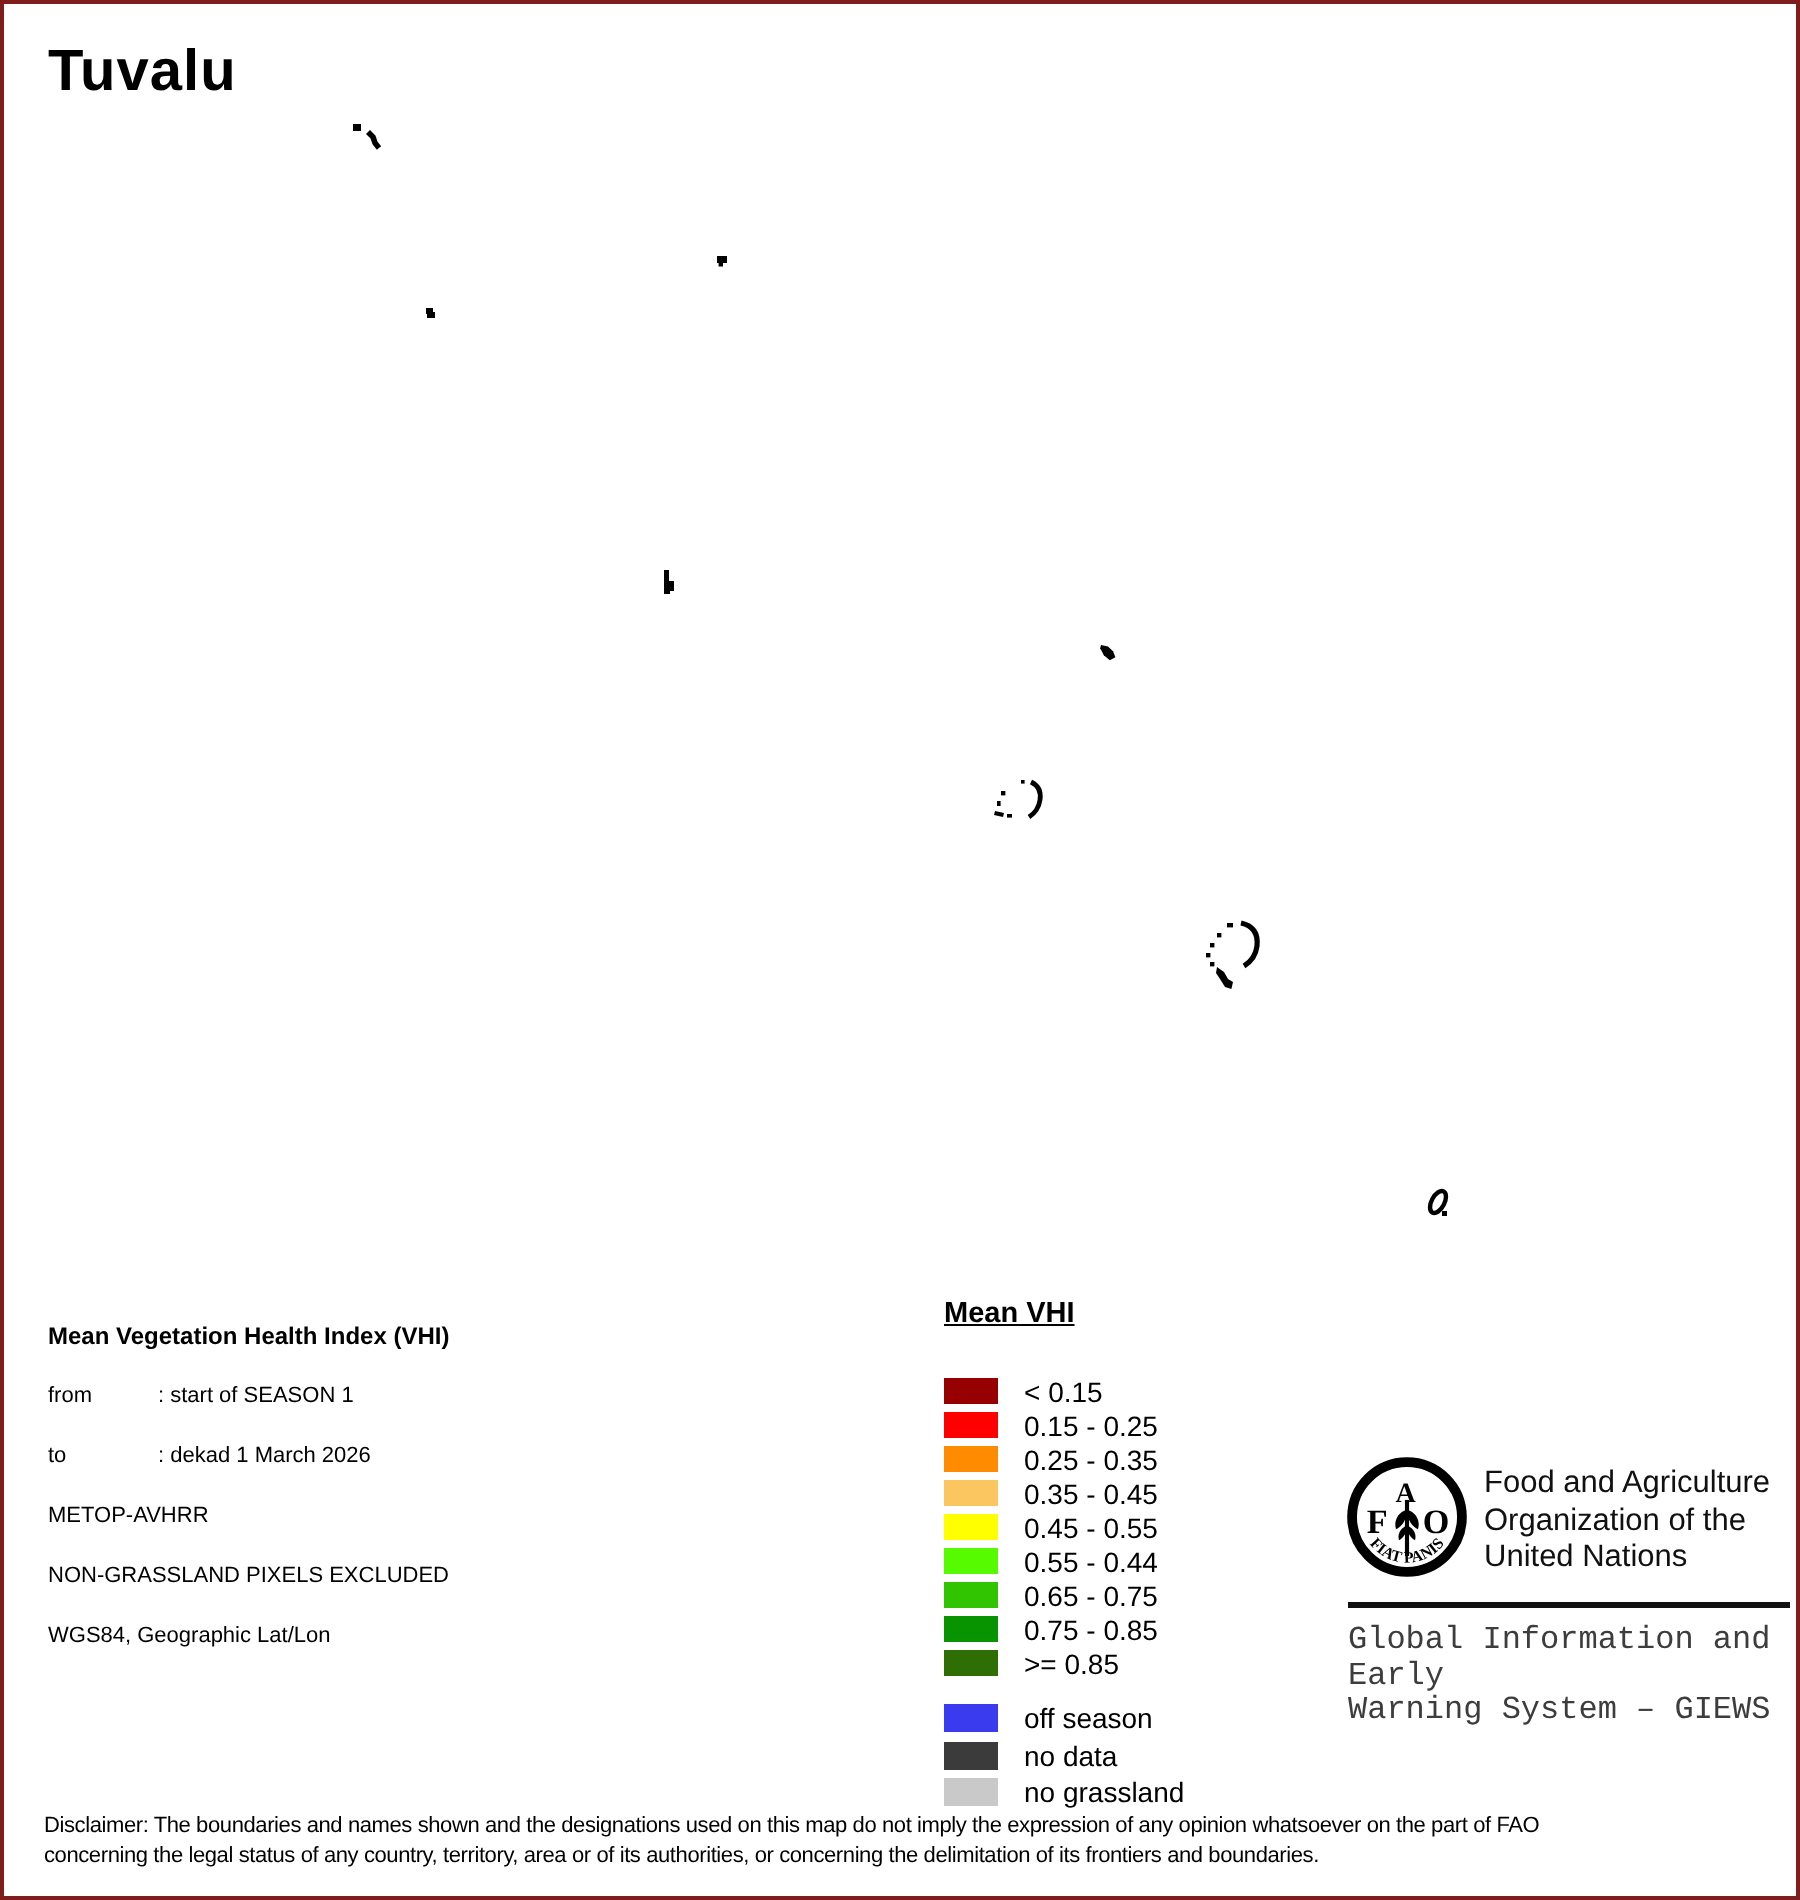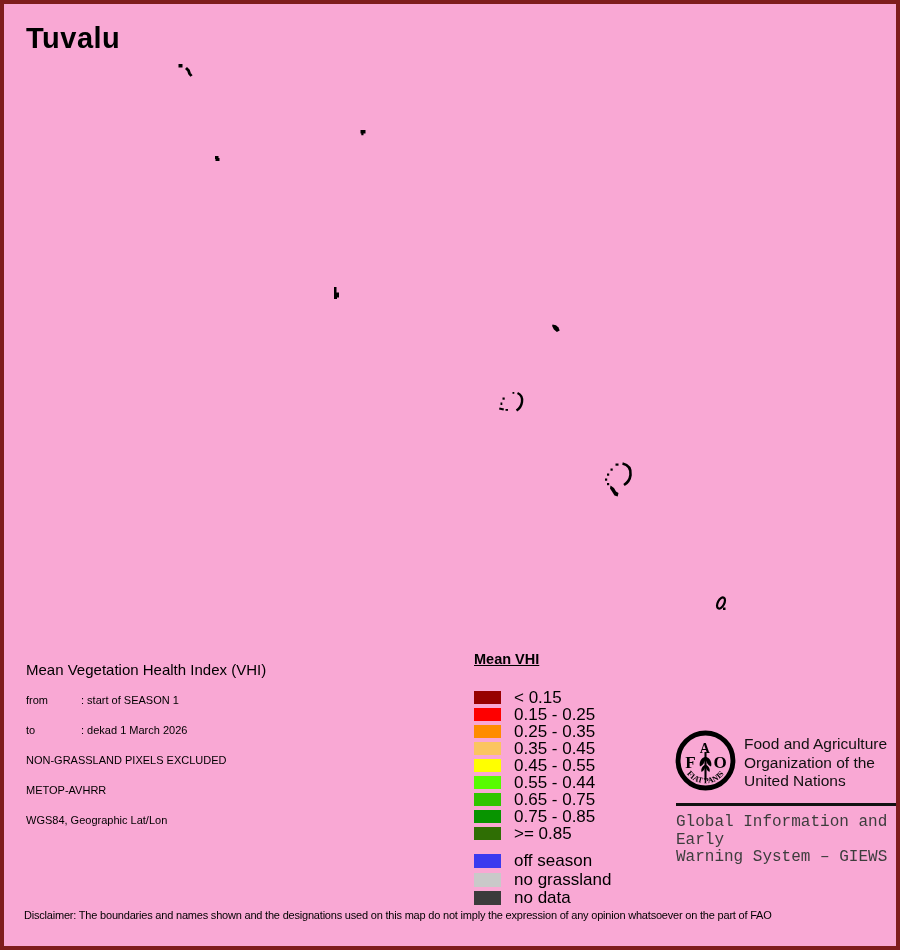--- a/index.html
+++ b/index.html
@@ -1,50 +1,50 @@
 <!DOCTYPE html>
 <html><head>
 <meta charset="utf-8">
 <style>
   html,body { margin:0; padding:0; background:#888; }
   .page {
     position:relative;
     width:900px; height:950px;
-    background:#f9a8d4;
-    border:4px solid #7f1d1d;
+    background:#ffffff;
+    border:2px solid #7f1d1d;
     box-sizing:border-box;
     font-family:"Liberation Sans", sans-serif;
     color:#000;
     overflow:hidden;
     margin:0 auto;
   }
   .map-title {
     position:absolute; left:22px; top:18px;
     font-size:29px; font-weight:bold; letter-spacing:0.5px;
   }
   .islands-svg { position:absolute; left:0; top:0; width:896px; height:946px; }
 
   
   .info-block { position:absolute; left:22px; top:651px; width:430px; }
   .info-line { height:30px; line-height:30px; font-size:11px; white-space:pre; }
-  .info-heading { font-weight:normal; font-size:15px; }
+  .info-heading { font-weight:bold; font-size:12px; }
   .info-key { display:inline-block; width:55px; }
 
   
   .legend { position:absolute; left:470px; top:645px; width:200px; }
   .legend-title {
     display:inline-block; font-size:14.5px; font-weight:bold;
     text-decoration:underline; line-height:20px; margin-bottom:20px;
   }
   .legend-items { }
   .legend-row { display:flex; align-items:center; height:17px; }
   .legend-row .swatch {
     width:27px; height:13px; flex:0 0 27px; margin-right:13px;
   }
-  .legend-row .legend-label { font-size:17px; white-space:nowrap; }
+  .legend-row .legend-label { font-size:14px; white-space:nowrap; }
   .legend-extra { margin-top:10px;text-align:right; }
   .legend-extra .legend-row { height:18.5px; }
   .legend-extra .swatch { height:14px; }
 
   
   .fao-logo { position:absolute; left:671px; top:726px; width:61px; height:61px; }
   .fao-name {
     position:absolute; left:740px; top:731px;
     font-size:15.5px; font-weight:normal; line-height:18.5px; color:#111;
   }
@@ -118,22 +118,22 @@
         </g>
         <rect x="719" y="603.5" width="2.5" height="2.5"></rect>
       </g>
     </g>
   </svg>
 
   <div class="info-block">
     <div class="info-line info-heading">Mean Vegetation Health Index (VHI)</div>
     <div class="info-line"><span class="info-key">from</span><span>: start of SEASON 1</span></div>
     <div class="info-line"><span class="info-key">to</span><span>: dekad 1 March 2026</span></div>
+    <div class="info-line">METOP-AVHRR</div>
     <div class="info-line">NON-GRASSLAND PIXELS EXCLUDED</div>
-    <div class="info-line">METOP-AVHRR</div>
     <div class="info-line">WGS84, Geographic Lat/Lon</div>
   </div>
 
   <div class="legend">
     <div class="legend-title">Mean VHI</div>
     <div class="legend-items">
         <div class="legend-row">
           <span class="swatch" style="background: rgb(151, 0, 0);"></span>
           <span class="legend-label">&lt; 0.15</span>
         </div>
@@ -169,26 +169,26 @@
           <span class="swatch" style="background: rgb(47, 110, 4);"></span>
           <span class="legend-label">&gt;= 0.85</span>
         </div>
       </div>
     <div class="legend-items legend-extra">
         <div class="legend-row">
           <span class="swatch" style="background: rgb(58, 58, 239);"></span>
           <span class="legend-label">off season</span>
         </div>
         <div class="legend-row">
+          <span class="swatch" style="background: rgb(59, 59, 59);"></span>
+          <span class="legend-label">no data</span>
+        </div>
+        <div class="legend-row">
           <span class="swatch" style="background: rgb(201, 201, 201);"></span>
           <span class="legend-label">no grassland</span>
-        </div>
-        <div class="legend-row">
-          <span class="swatch" style="background: rgb(59, 59, 59);"></span>
-          <span class="legend-label">no data</span>
         </div>
       </div>
   </div>
 
   <svg class="fao-logo" viewBox="0 0 100 100" xmlns="http://www.w3.org/2000/svg">
     <circle cx="50" cy="50" r="45" fill="none" stroke="#000" stroke-width="8"></circle>
     <text x="17" y="63" font-family="Liberation Serif, serif" font-size="28" font-weight="bold" fill="#000">F</text>
     <text x="63" y="63" font-family="Liberation Serif, serif" font-size="28" font-weight="bold" fill="#000">O</text>
     <text x="40.5" y="38" font-family="Liberation Serif, serif" font-size="23" font-weight="bold" fill="#000">A</text>
 
@@ -212,15 +212,16 @@
 
   <div class="fao-divider"></div>
 
   <div class="giews-text">
     <div>Global Information and Early</div>
     <div>Warning System – GIEWS</div>
   </div>
 
   <div class="disclaimer">
     <div>Disclaimer: The boundaries and names shown and the designations used on this map do not imply the expression of any opinion whatsoever on the part of FAO</div>
+    <div>concerning the legal status of any country, territory, area or of its authorities, or concerning the delimitation of its frontiers and boundaries.</div>
   </div>
 
 </div>
 
 </body></html>

